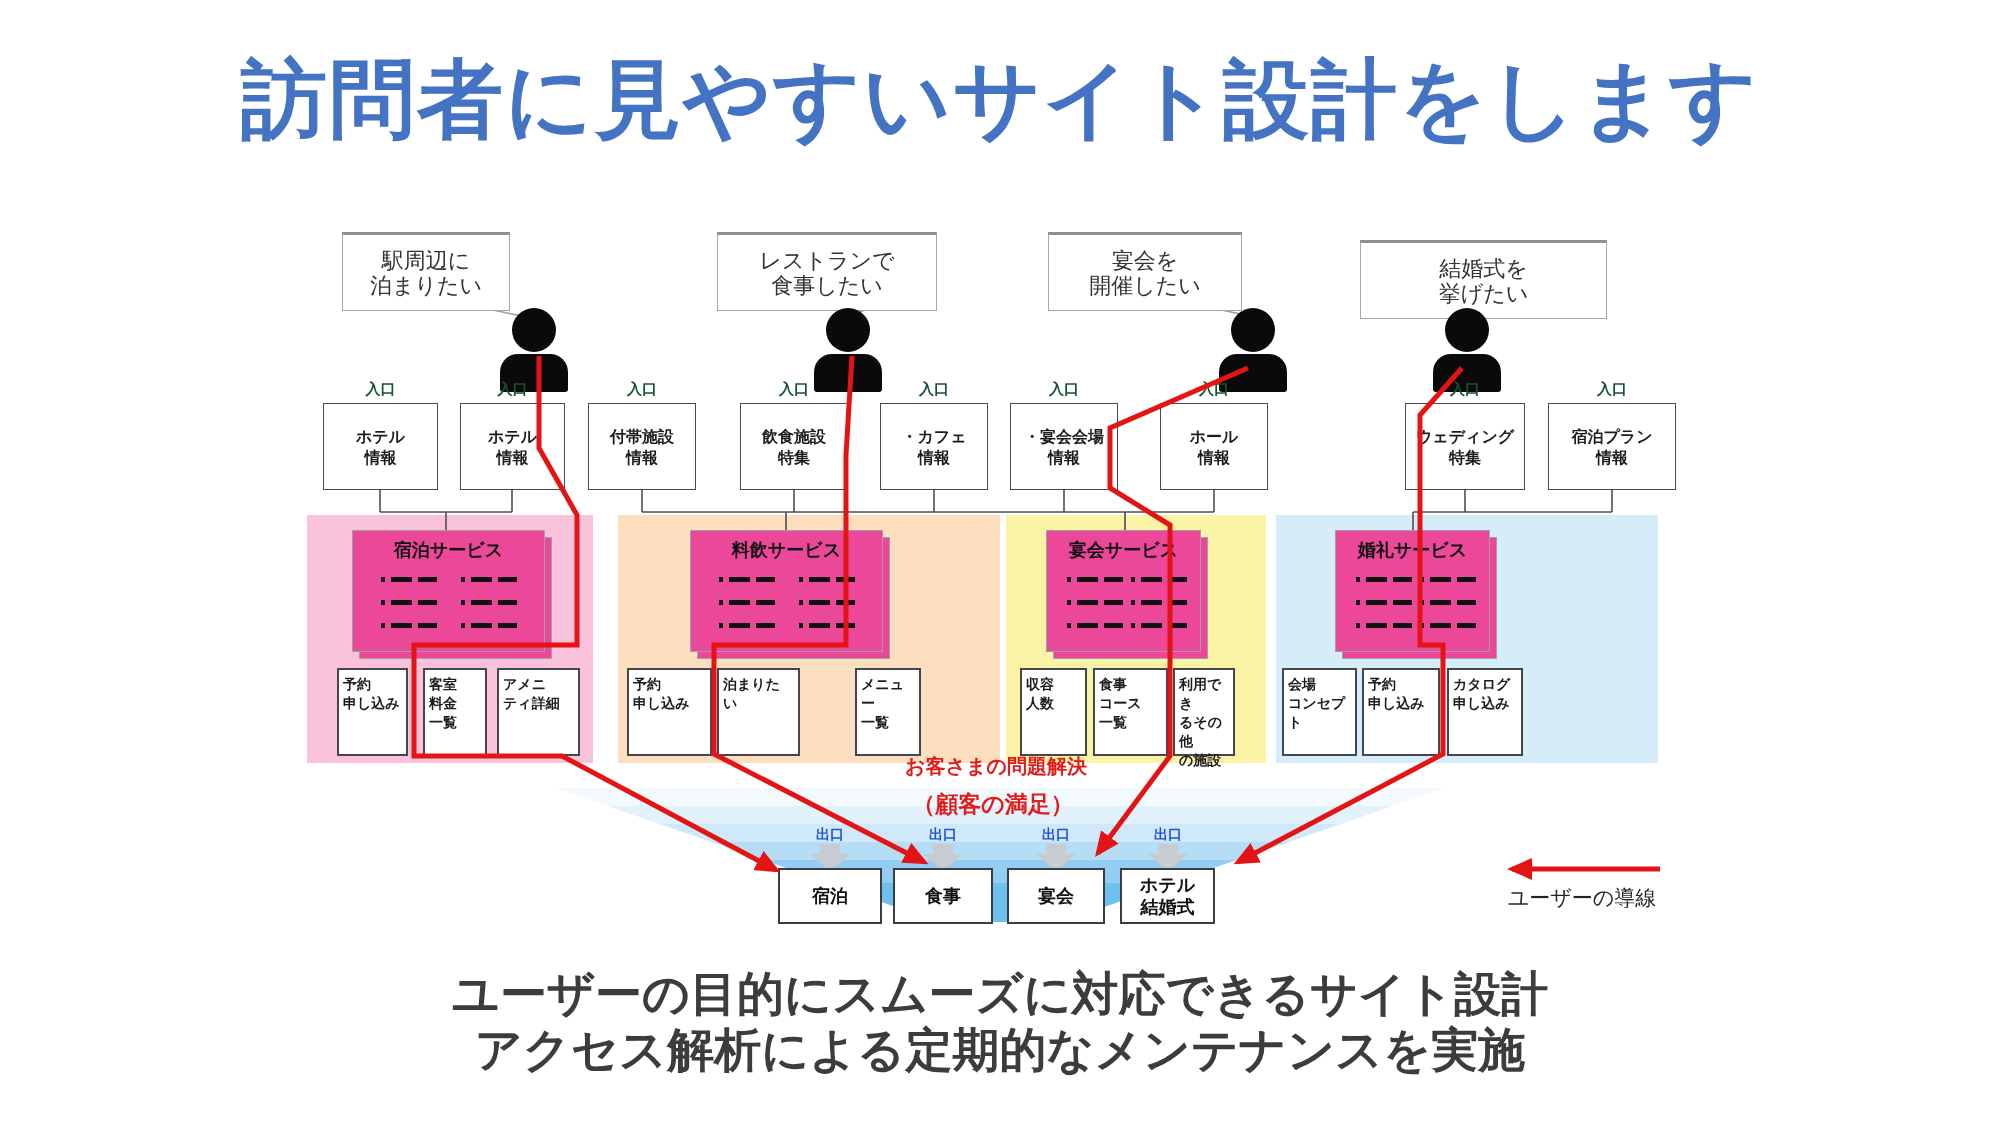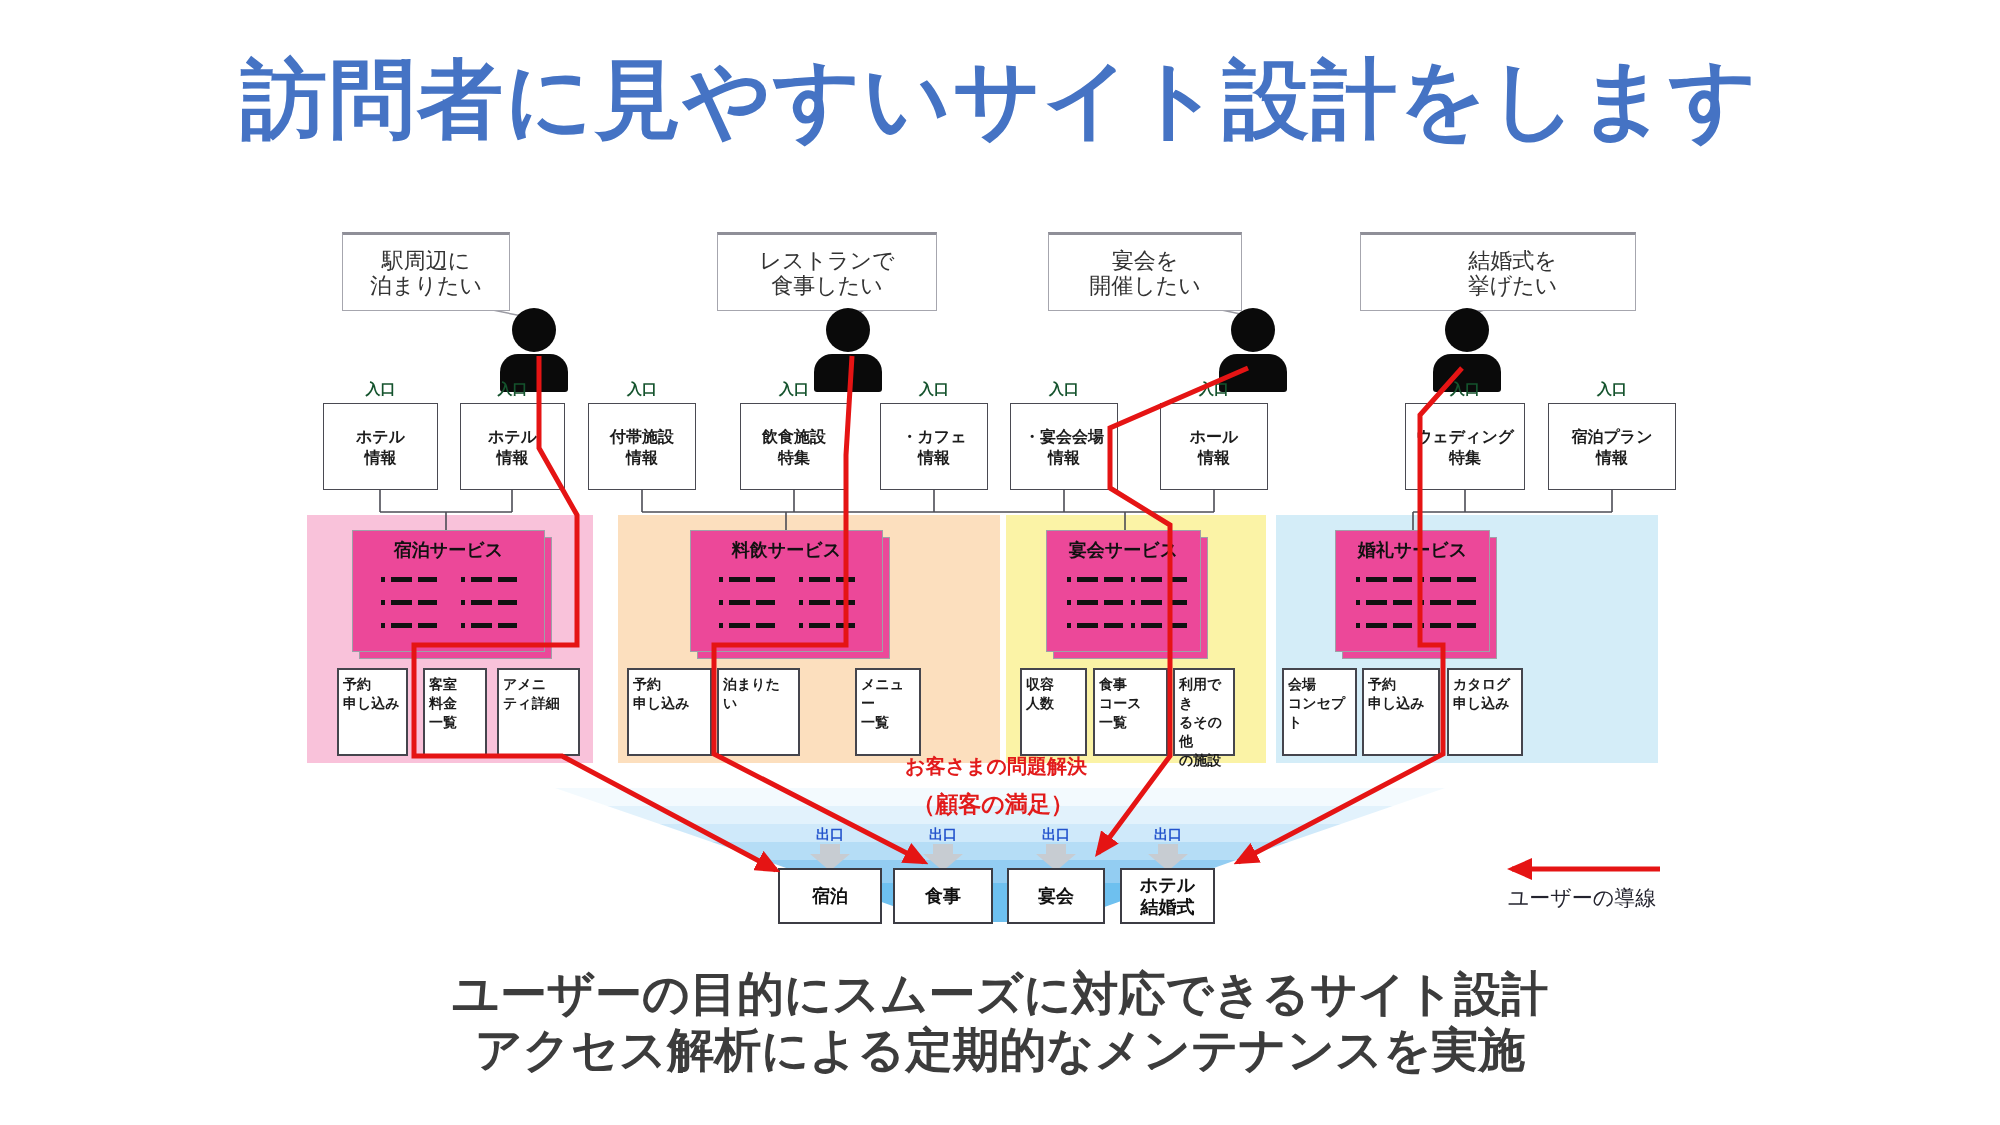--- a/index.html
+++ b/index.html
@@ -78,21 +78,21 @@
       <polygon points="1158,844 1178,844 1178,854 1188,854 1168,871 1148,854 1158,854"></polygon>
     </g>
   </svg>
 
   <div class="abs bubble ml" style="left:342px;top:232px;width:166px;height:75px;"><span class="ml">駅周辺に
 泊まりたい</span></div>
   <div class="abs bubble ml" style="left:717px;top:232px;width:218px;height:75px;"><span class="ml">レストランで
 食事したい</span></div>
   <div class="abs bubble ml" style="left:1048px;top:232px;width:192px;height:75px;"><span class="ml">宴会を
 開催したい</span></div>
-  <div class="abs bubble ml" style="left:1360px;top:232px;width:245px;height:75px;padding-left:29px;"><span class="ml">結婚式を
+  <div class="abs bubble ml" style="left:1360px;top:240px;width:245px;height:75px;"><span class="ml">結婚式を
 挙げたい</span></div>
 
   <div class="abs person" style="left:500px;top:308px;">
       <div class="person-head"></div>
       <div class="person-body"></div>
     </div>
   <div class="abs person" style="left:814px;top:308px;">
       <div class="person-head"></div>
       <div class="person-body"></div>
     </div>

